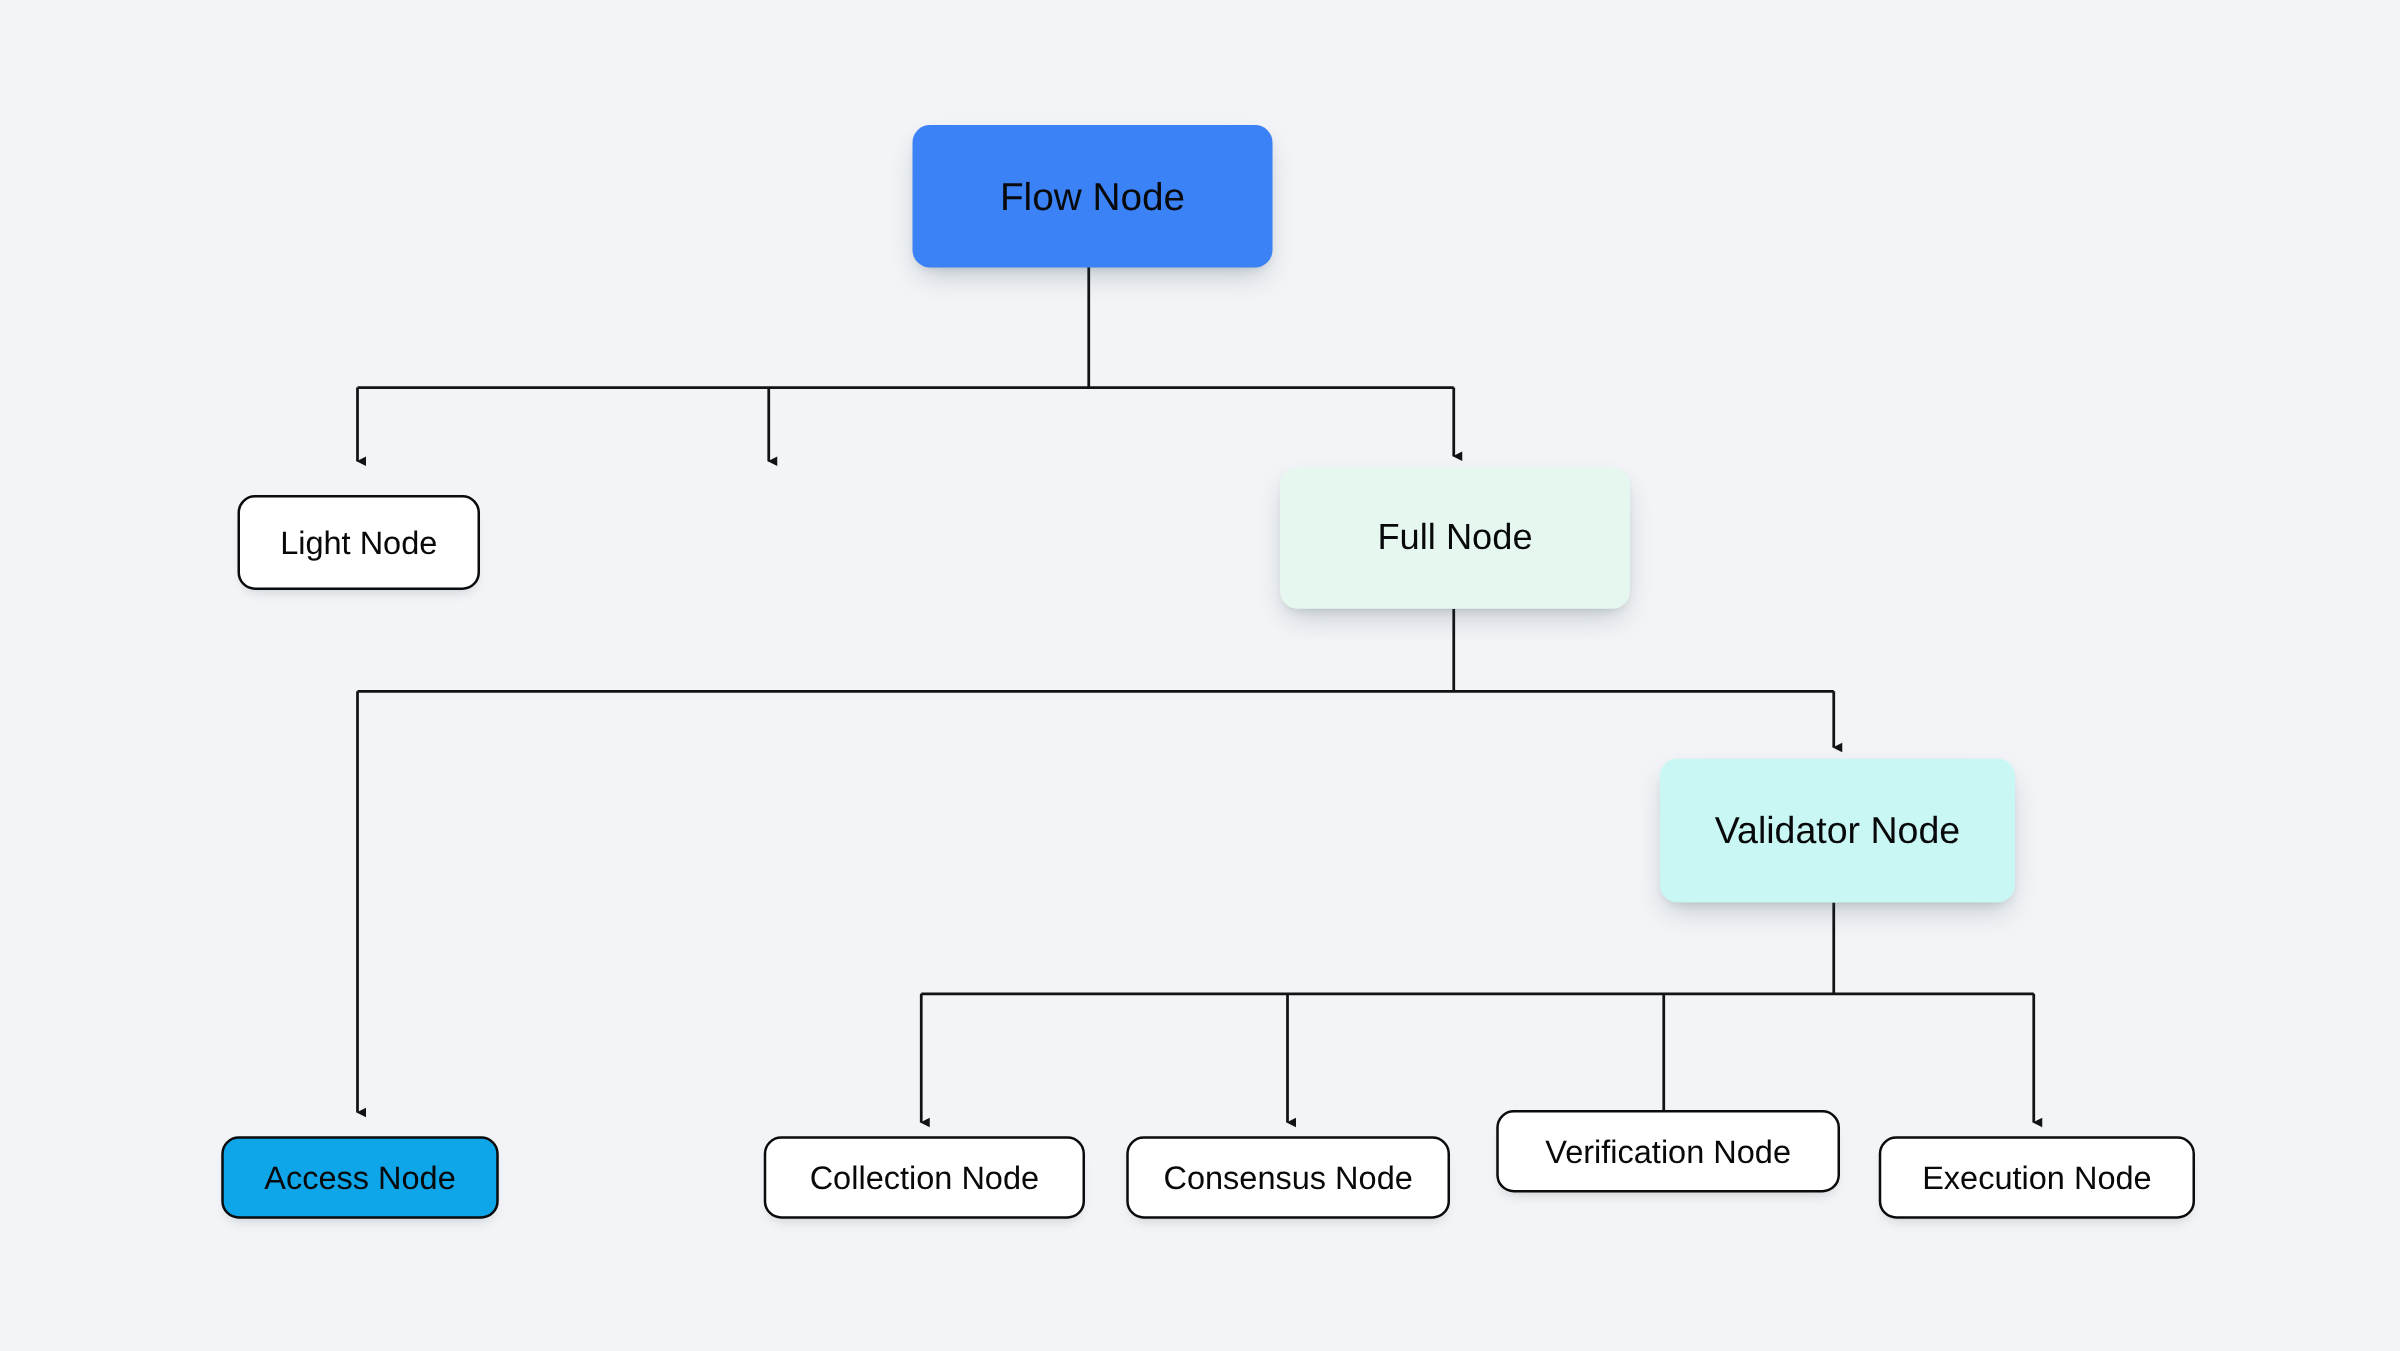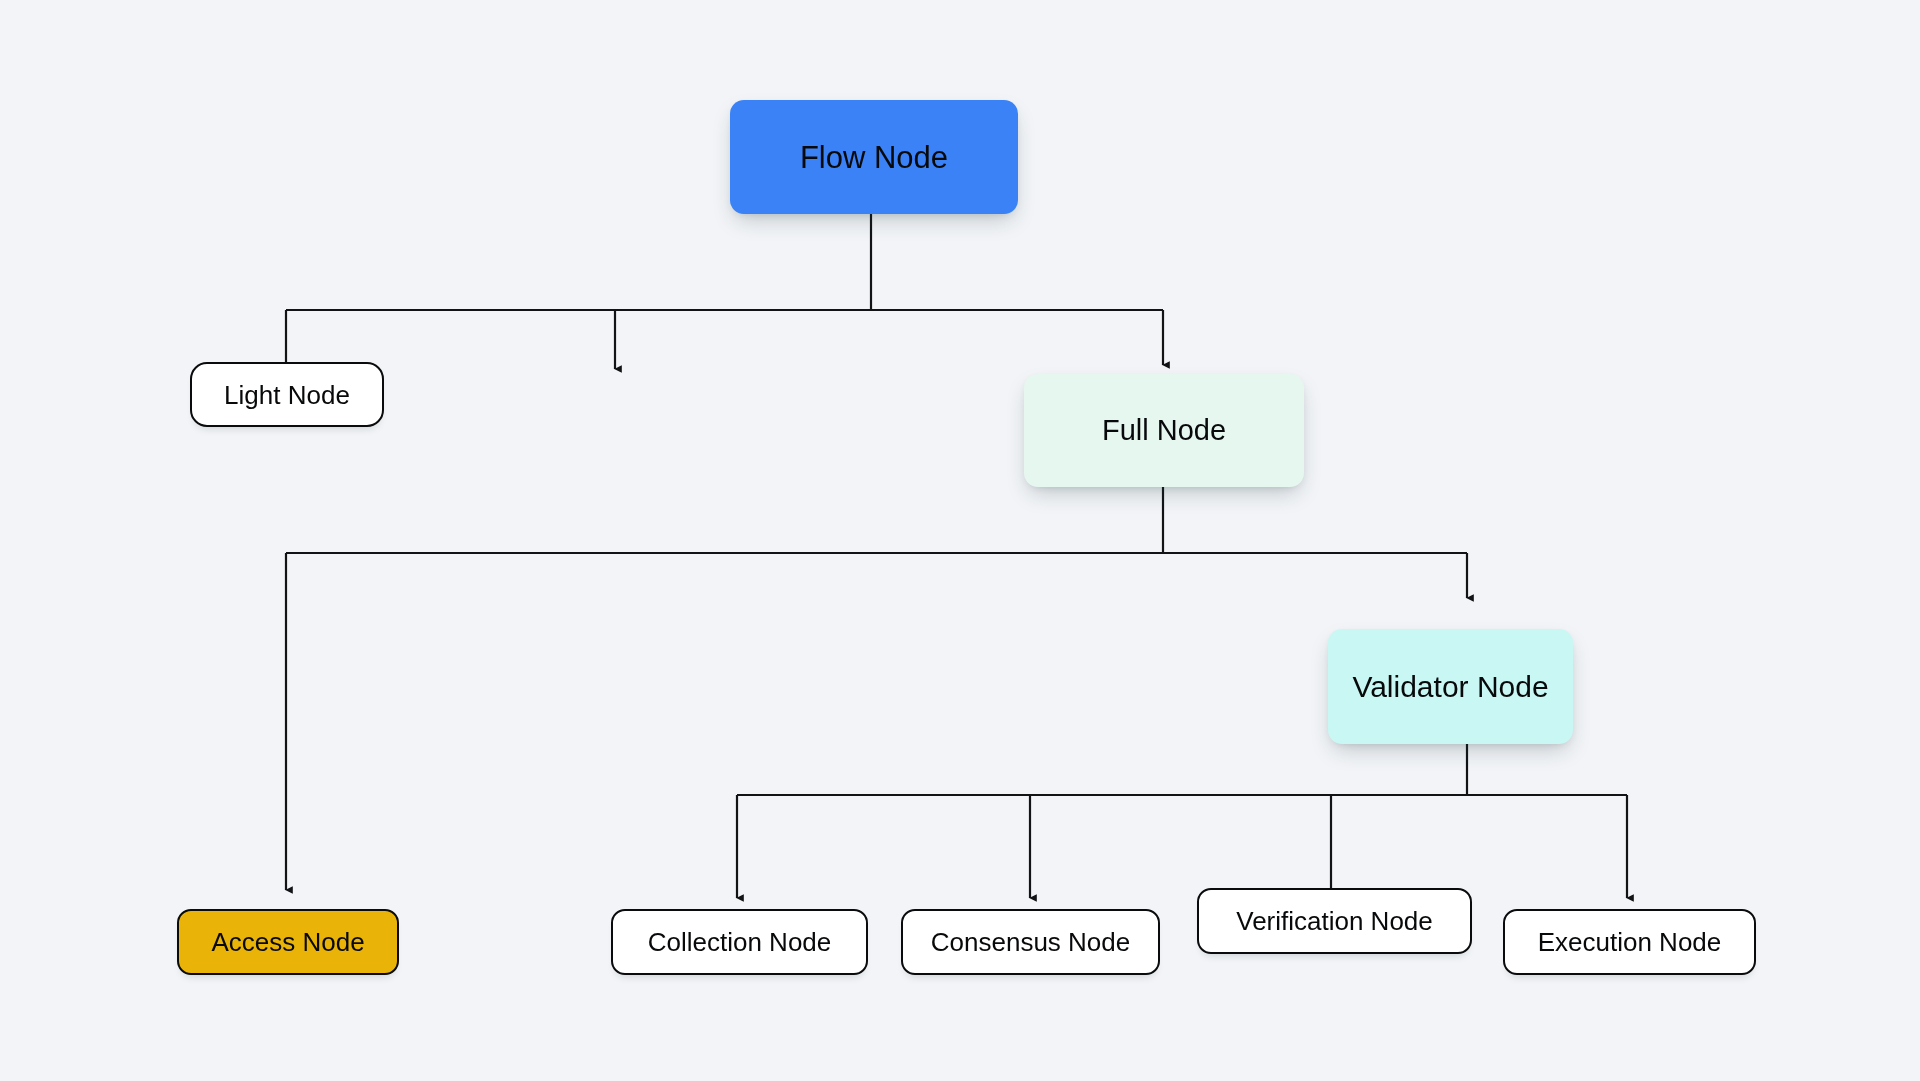--- a/index.html
+++ b/index.html
@@ -94,34 +94,34 @@
       <path d="M1030,795 L1030,898" marker-end="url(#arrowhead)"></path>
       <path d="M1331,795 L1331,898" marker-end="url(#arrowhead)"></path>
       <path d="M1627,795 L1627,898" marker-end="url(#arrowhead)"></path>
     </g>
   </svg>
 
   <div class="node filled root" style="left:730px; top:100px; width:288px; height:114px; background:#3b82f6;">
     <span class="node-label">Flow Node</span>
   </div>
 
-  <div class="node plain" style="left: 190px; top: 362px; width: 194px; height: 65px; background: rgb(255, 255, 255); border-radius: 17px;">
+  <div class="node plain" style="left: 190px; top: 396px; width: 194px; height: 76px; background: rgb(255, 255, 255);">
     <span class="node-label">Light Node</span>
   </div>
 
 
   <div class="node filled mid" style="left:1024px; top:374px; width:280px; height:113px; background:#e6f7f0;">
     <span class="node-label">Full Node</span>
   </div>
 
-  <div class="node plain" style="left: 177px; top: 909px; width: 222px; height: 66px; background: #eab308;">
+  <div class="node plain" style="left: 177px; top: 909px; width: 222px; height: 66px; background: #0ea5e9;">
     <span class="node-label">Access Node</span>
   </div>
 
-  <div class="node filled branch" style="left:1328px; top:629px; width:245px; height:115px; background:#c9f7f4;align-items:center;">
+  <div class="node filled branch" style="left:1328px; top:607px; width:284px; height:115px; background:#c9f7f4;align-items:center;">
     <span class="node-label">Validator Node</span>
   </div>
 
   <div class="node plain" style="left: 611px; top: 909px; width: 257px; height: 66px; background: rgb(255, 255, 255);">
     <span class="node-label">Collection Node</span>
   </div>
 
   <div class="node plain" style="left: 901px; top: 909px; width: 259px; height: 66px; background: rgb(255, 255, 255);">
     <span class="node-label">Consensus Node</span>
   </div>

